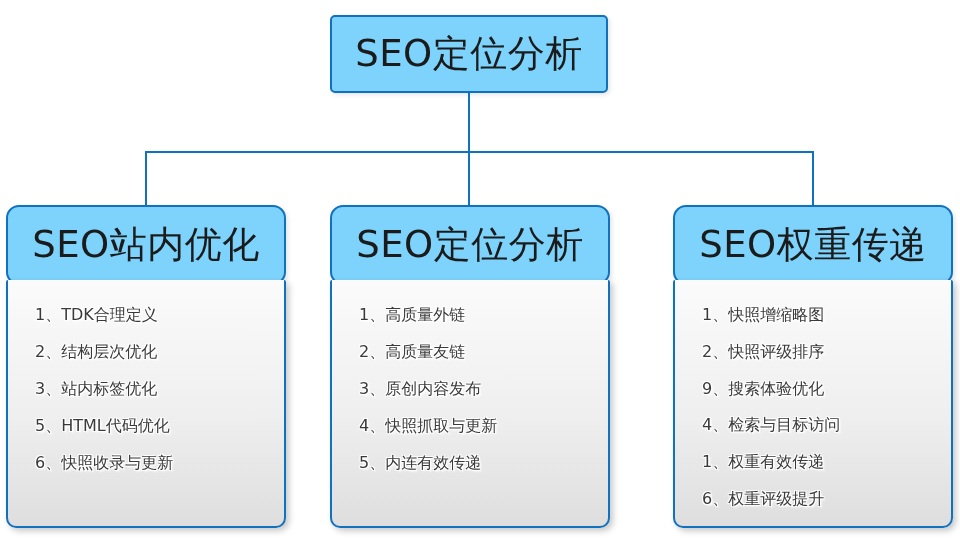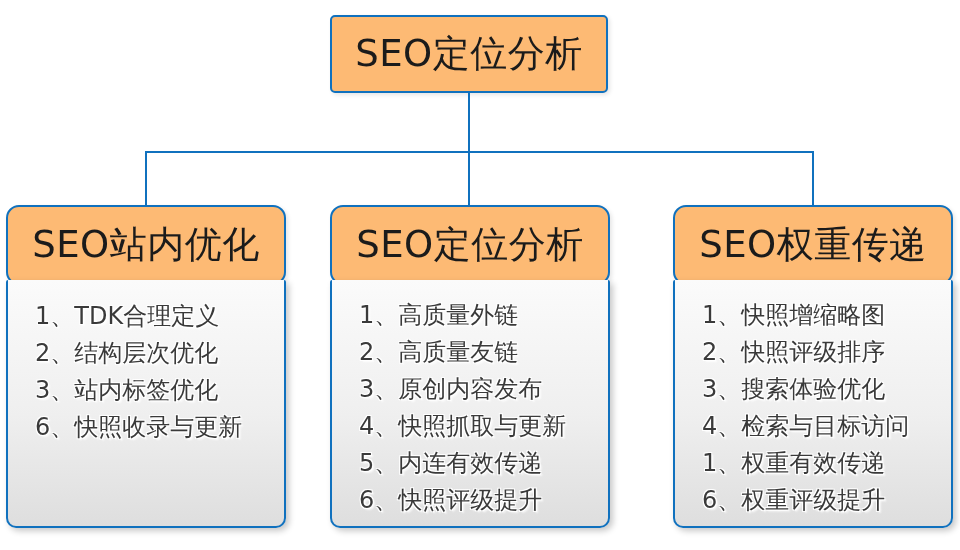--- a/index.html
+++ b/index.html
@@ -16,21 +16,21 @@
     width: 960px; height: 550px; overflow: hidden;
   }
   .canvas {
     position: relative;
     width: 960px; height: 550px;
     background: #ffffff;
   }
   
   .node {
     position: absolute;
-    background: #fdba74;
+    background: #7dd3fc;
     border: 2px solid var(--line-color, #1071BE);
     border-radius: 5px;
     display: flex; align-items: center; justify-content: center;
     box-shadow: 2px 2px 4px rgba(0,0,0,0.10);
   }
   .node .node-label {
     font-size: 37px;
     font-weight: 400;
     color: var(--header-text-color, #1b1b1b);
     letter-spacing: 0.5px;
@@ -52,21 +52,21 @@
     padding: 17px 10px 8px 27px;
     display: flex; flex-direction: column;
   }
   .col-1 .branch-header, .col-1 .branch-body { left: 6px; }
   .col-2 .branch-header, .col-2 .branch-body { left: 330px; }
   .col-3 .branch-header, .col-3 .branch-body { left: 673px; }
 
   .list-item {
     height: 37px;
     display: flex; align-items: center;
-    font-size: 24px;
+    font-size: 16px;
     color: var(--item-text-color, #3a3a3a);
     white-space: nowrap;
     text-shadow: -1px -1px 0 #fff, 1px -1px 0 #fff, -1px 1px 0 #fff,
                   1px 1px 0 #fff, 2px 2px 2px rgba(255,255,255,0.9);
   }
 
   
   .connector {
     position: absolute;
     background: var(--line-color, #1071BE);
@@ -93,45 +93,45 @@
   <div class="connector conn-drop-right"></div>
 
   <div class="column col-1">
     <div class="node branch-header">
       <span class="node-label">SEO站内优化</span>
     </div>
     <div class="branch-body">
       <div class="list-item">1、TDK合理定义</div>
       <div class="list-item">2、结构层次优化</div>
       <div class="list-item">3、站内标签优化</div>
+      <div class="list-item">5、HTML代码优化</div>
       <div class="list-item">6、快照收录与更新</div>
     </div>
   </div>
 
   <div class="column col-2">
     <div class="node branch-header">
       <span class="node-label">SEO定位分析</span>
     </div>
     <div class="branch-body">
       <div class="list-item">1、高质量外链</div>
       <div class="list-item">2、高质量友链</div>
       <div class="list-item">3、原创内容发布</div>
       <div class="list-item">4、快照抓取与更新</div>
       <div class="list-item">5、内连有效传递</div>
-      <div class="list-item">6、快照评级提升</div>
     </div>
   </div>
 
   <div class="column col-3">
     <div class="node branch-header">
       <span class="node-label">SEO权重传递</span>
     </div>
     <div class="branch-body">
       <div class="list-item">1、快照增缩略图</div>
       <div class="list-item">2、快照评级排序</div>
-      <div class="list-item">3、搜索体验优化</div>
+      <div class="list-item">9、搜索体验优化</div>
       <div class="list-item">4、检索与目标访问</div>
       <div class="list-item">1、权重有效传递</div>
       <div class="list-item">6、权重评级提升</div>
     </div>
   </div>
 
 </div>
 
 </body></html>

